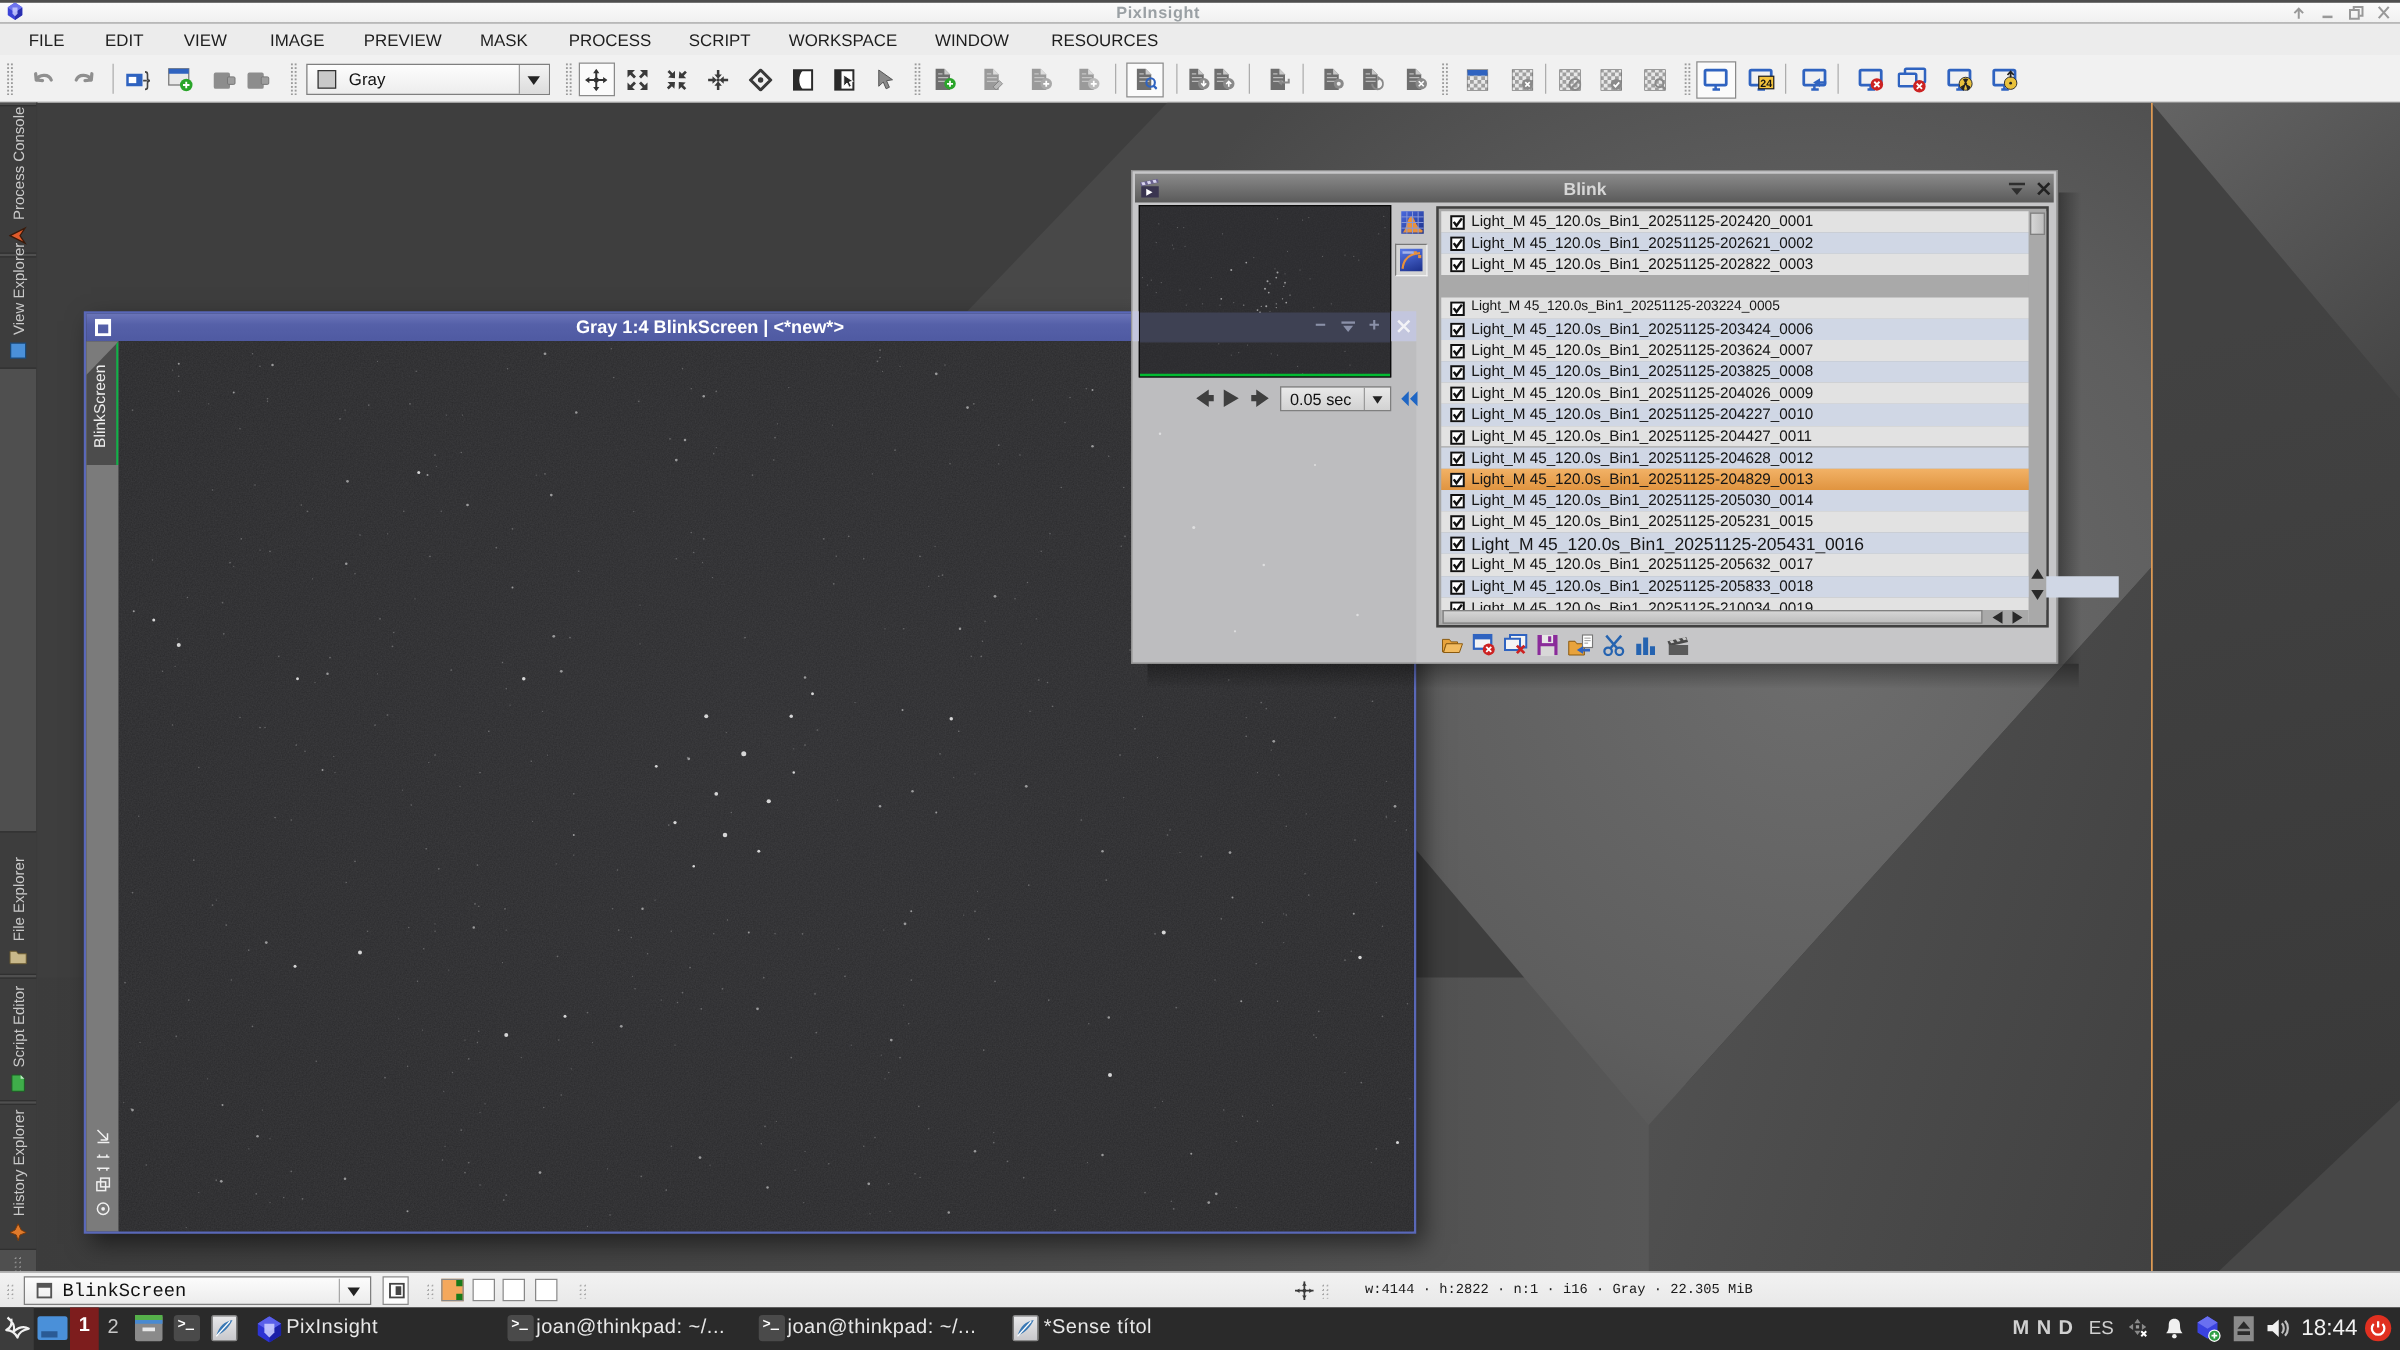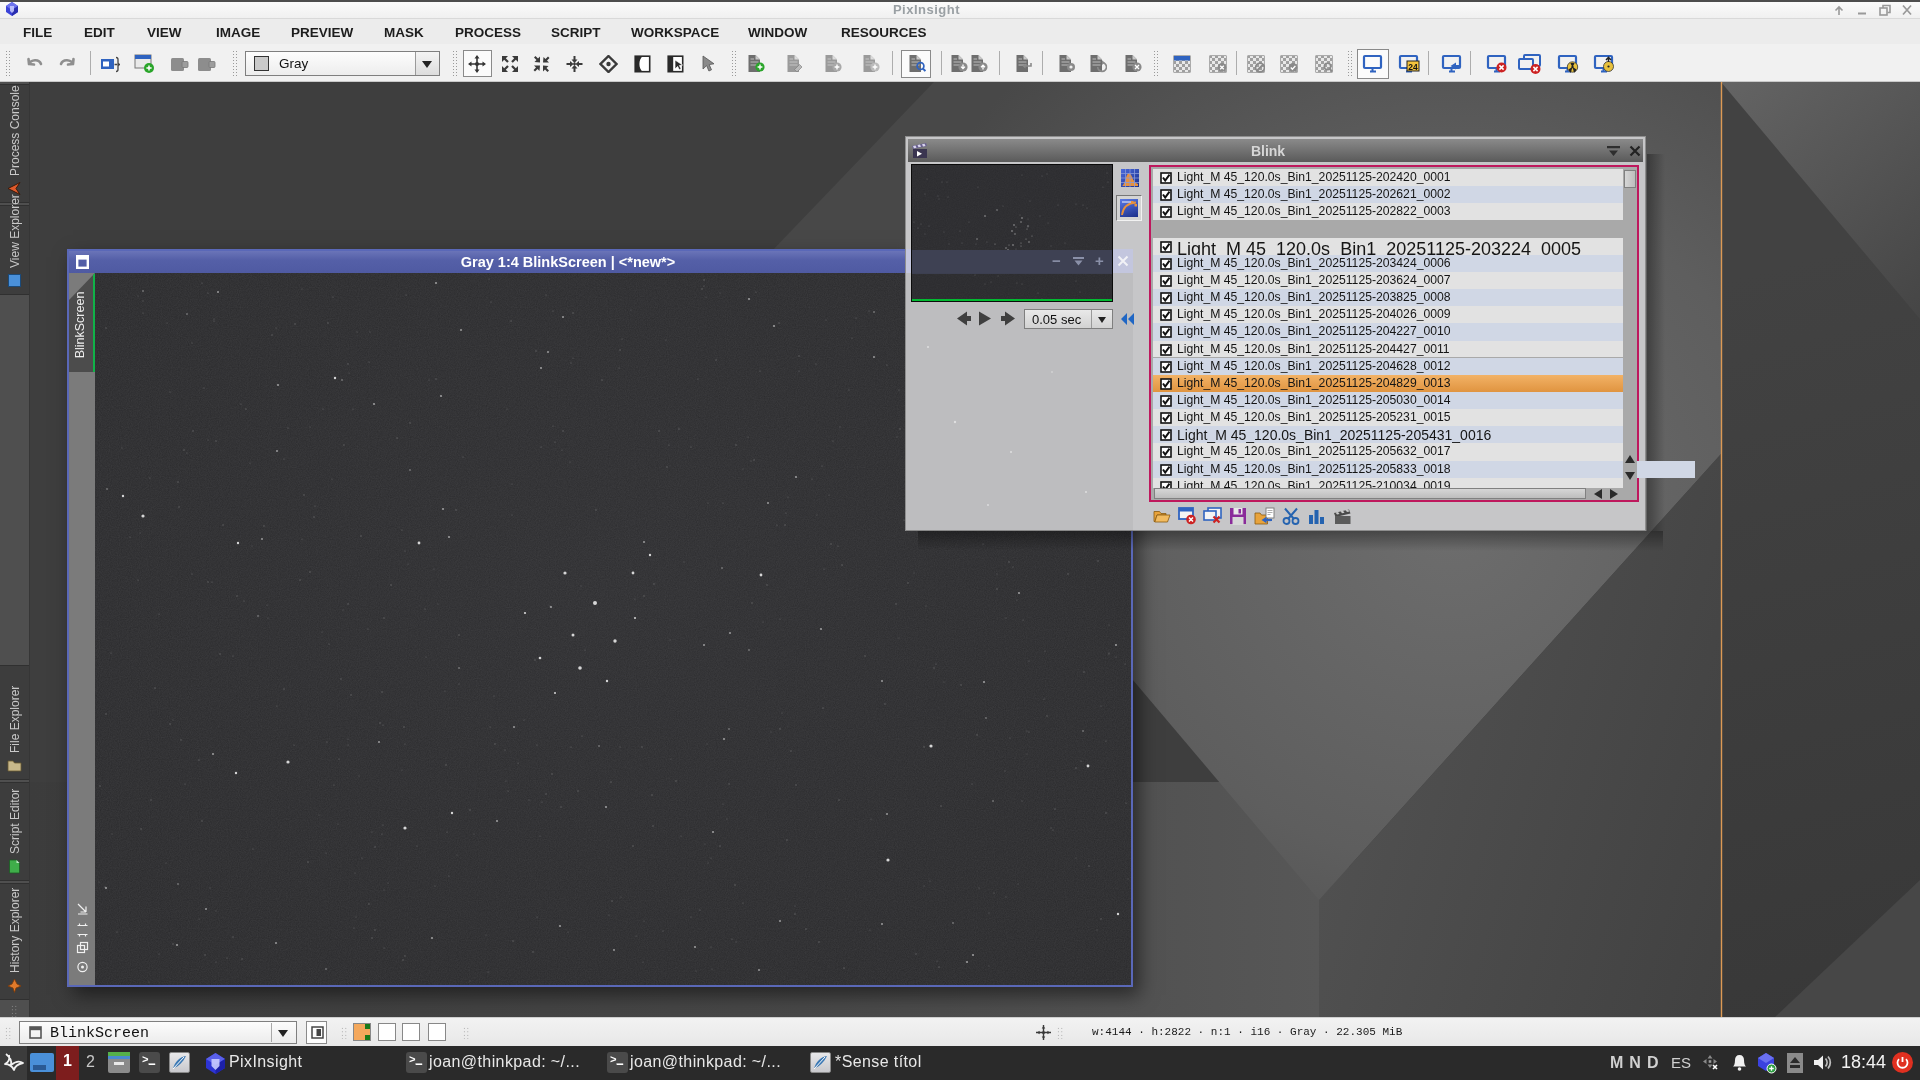--- a/index.html
+++ b/index.html
@@ -6,21 +6,21 @@
 html,body { width:1920px; height:1080px; overflow:hidden; background:#3e3e3e; font-family:"Liberation Sans",sans-serif; }
 #root { position:relative; width:1920px; height:1080px; }
 .abs { position:absolute; }
 
 
 #titlebar { left:0; top:0; width:1920px; height:19px; background:linear-gradient(#fbfbfb,#f0f0f0); border-top:2px solid #4e4e4e; border-bottom:1px solid #d9d9d9; }
 #apptitle { left:0; top:2px; width:1853px; text-align:center; font-size:13px; font-weight:bold; color:#9aa0a4; letter-spacing:0.5px; }
 
 
 #menubar { left:0; top:19px; width:1920px; height:25px; background:#ececec; }
-.mi { position:absolute; top:6px; font-size:13.5px; color:#1d1d1d;font-weight:bold; }
+.mi { position:absolute; top:6px; font-size:13.5px; color:#1d1d1d; }
 
 
 #toolbar { left:0; top:44px; width:1920px; height:38px; background:#f1f1f1; border-bottom:1px solid #c9c9c9; }
 .vsep { position:absolute; top:7px; height:24px; width:1px; background:#adadad; }
 .dotsep { position:absolute; top:6px; height:26px; width:6px; background:radial-gradient(circle 1px at 1.5px 1.5px,#9a9a9a 60%,transparent 61%) 0 0/3px 3px; }
 .tbico { position:absolute; }
 
 
 #dock { left:0; top:82px; width:30px; height:935px; background:#4f4f4f; border-right:1px solid #363636; }
 .dtab { position:absolute; left:0; width:29px; background:#3d3d3d; border-bottom:1px solid #303030; border-top:1px solid #303030; }
@@ -1111,21 +1111,21 @@
           <path d="M50 1.5 v14 L60 8.5z M50 6 h-4 v5 h4z"></path>
         </svg>
         <div class="abs" style="left:118px;top:172px;width:89px;height:20px;background:linear-gradient(#e9e9e9,#d2d2d2);border:1px solid #7f7f7f">
           <span class="abs" style="left:7px;top:2px;font-size:13px;color:#111">0.05 sec</span>
           <div class="abs" style="right:20px;top:0;width:1px;height:18px;background:#9a9a9a"></div>
           <div class="abs" style="right:6px;top:6.5px;border-left:4.5px solid transparent;border-right:4.5px solid transparent;border-top:6.5px solid #222"></div>
         </div>
         <svg class="abs" style="left:214px;top:174px" width="15" height="16" viewBox="0 0 15 16" fill="#1f66c4">
           <path d="M7 2 v12 L1 8z M14 2 v12 L8 8z"></path>
         </svg>
-        <div class="abs" style="left:243px;top:28px;width:490px;height:337px;background:#a9a9a9;border:2px solid #be185d">
+        <div class="abs" style="left:243px;top:28px;width:490px;height:337px;background:#a9a9a9;border:2px solid #404040">
           <div class="abs" style="left:2px;top:2px;width:470px;height:17px;background:#e2e2e2;overflow:hidden">
             <svg class="abs" style="left:7px;top:3px" width="12" height="12" viewBox="0 0 12 12">
               <rect x="1" y="1" width="10" height="10" fill="#fff" stroke="#111" stroke-width="1.6"></rect>
               <path d="M3 5.5 L5.2 8.5 L9.5 2.7" fill="none" stroke="#111" stroke-width="2"></path>
             </svg>
             <span class="abs" style="left:24px;top:1px;font-size:12.2px;color:#151515;white-space:nowrap">Light_M 45_120.0s_Bin1_20251125-202420_0001</span>
           </div>
           <div class="abs" style="left:2px;top:19px;width:470px;height:17px;background:#d0d7e5;overflow:hidden">
             <svg class="abs" style="left:7px;top:3px" width="12" height="12" viewBox="0 0 12 12">
               <rect x="1" y="1" width="10" height="10" fill="#fff" stroke="#111" stroke-width="1.6"></rect>
@@ -1138,21 +1138,21 @@
               <rect x="1" y="1" width="10" height="10" fill="#fff" stroke="#111" stroke-width="1.6"></rect>
               <path d="M3 5.5 L5.2 8.5 L9.5 2.7" fill="none" stroke="#111" stroke-width="2"></path>
             </svg>
             <span class="abs" style="left:24px;top:1px;font-size:12.2px;color:#151515;white-space:nowrap">Light_M 45_120.0s_Bin1_20251125-202822_0003</span>
           </div>
           <div class="abs" style="left:2px;top:71px;width:470px;height:17px;background:#e2e2e2;overflow:hidden">
             <svg class="abs" style="left:7px;top:3px" width="12" height="12" viewBox="0 0 12 12">
               <rect x="1" y="1" width="10" height="10" fill="#fff" stroke="#111" stroke-width="1.6"></rect>
               <path d="M3 5.5 L5.2 8.5 L9.5 2.7" fill="none" stroke="#111" stroke-width="2"></path>
             </svg>
-            <span class="abs" style="left:24px;top:1px;font-size:18px;color:#151515;white-space:nowrap">Light_M 45_120.0s_Bin1_20251125-203224_0005</span>
+            <span class="abs" style="left:24px;top:1px;font-size:11px;color:#151515;white-space:nowrap">Light_M 45_120.0s_Bin1_20251125-203224_0005</span>
           </div>
           <div class="abs" style="left:2px;top:88px;width:470px;height:17px;background:#d0d7e5;overflow:hidden">
             <svg class="abs" style="left:7px;top:3px" width="12" height="12" viewBox="0 0 12 12">
               <rect x="1" y="1" width="10" height="10" fill="#fff" stroke="#111" stroke-width="1.6"></rect>
               <path d="M3 5.5 L5.2 8.5 L9.5 2.7" fill="none" stroke="#111" stroke-width="2"></path>
             </svg>
             <span class="abs" style="left:24px;top:1px;font-size:12.2px;color:#151515;white-space:nowrap">Light_M 45_120.0s_Bin1_20251125-203424_0006</span>
           </div>
           <div class="abs" style="left:2px;top:105px;width:470px;height:17px;background:#e2e2e2;overflow:hidden">
             <svg class="abs" style="left:7px;top:3px" width="12" height="12" viewBox="0 0 12 12">

